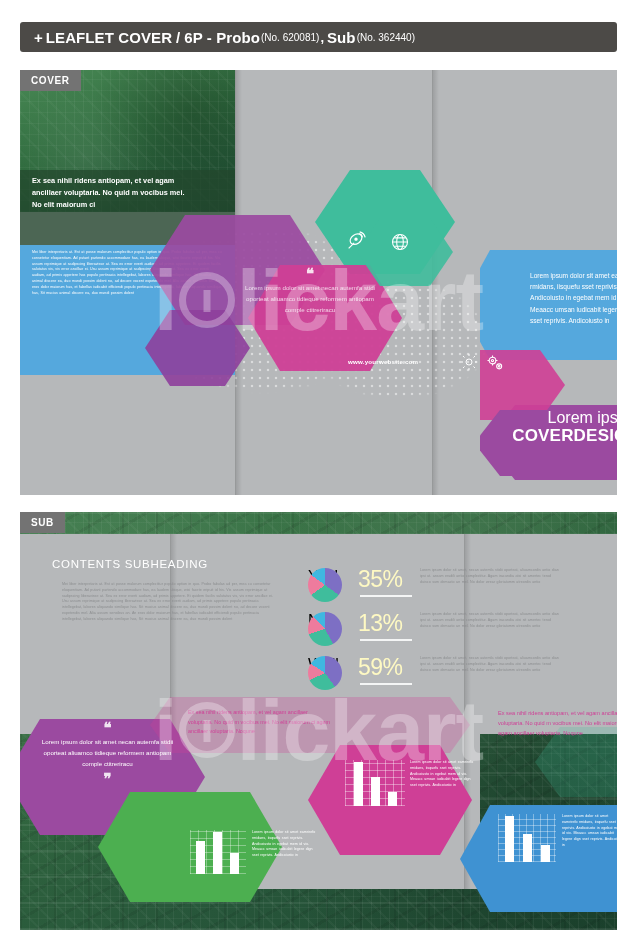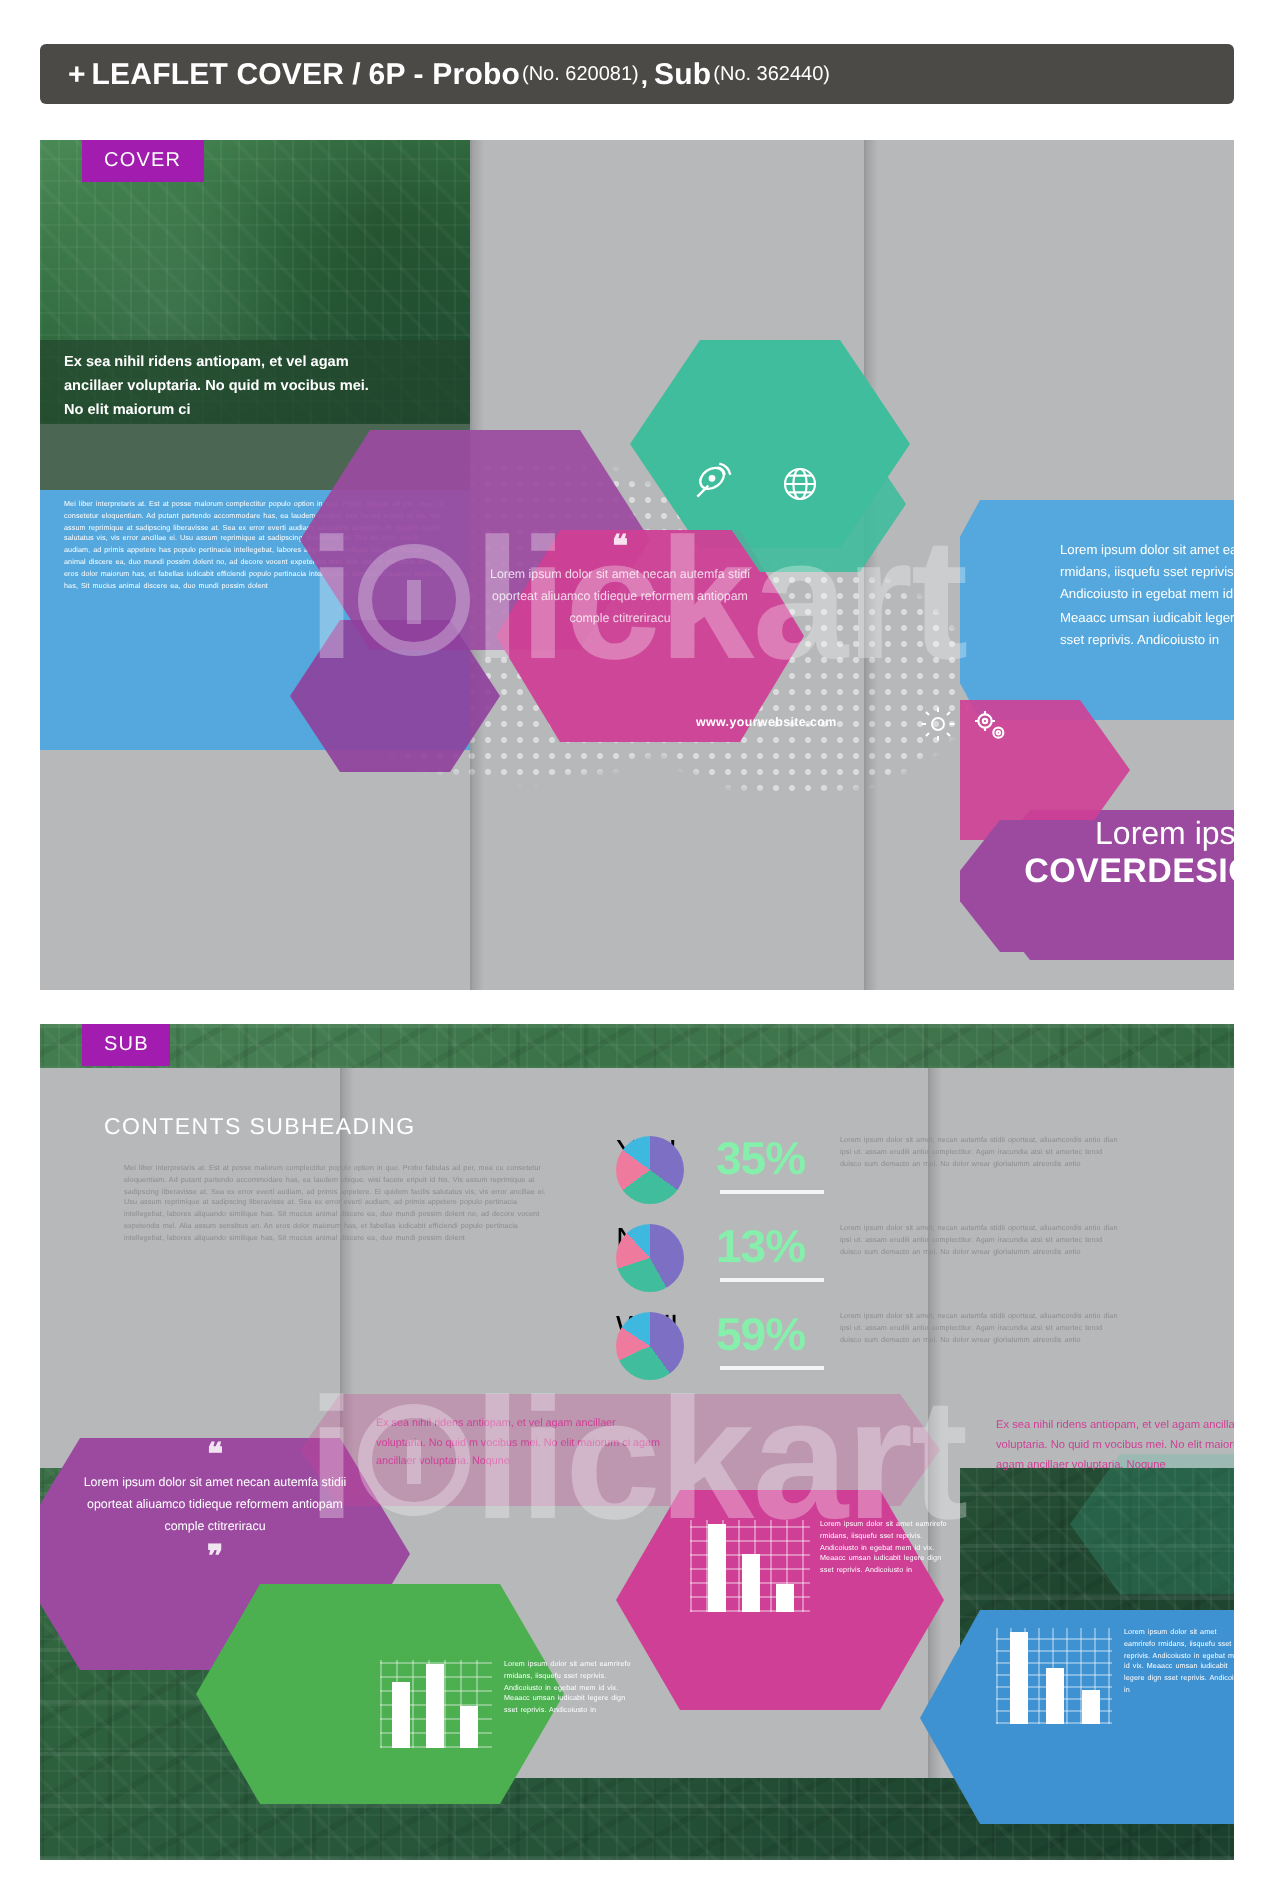--- a/index.html
+++ b/index.html
@@ -59,25 +59,24 @@
     position:absolute; inset:0;
     background-image:
       linear-gradient(rgba(255,255,255,.07) 2px, transparent 2px),
       linear-gradient(90deg, rgba(0,0,0,.08) 2px, transparent 2px);
     background-size: 26px 26px, 34px 34px;
   }
 
   
   .badge {
     position:absolute; left:0; top:0;
-    background:#a21caf; color:#fff;
-    font-size:10px; font-weight:normal; letter-spacing:.6px;
+    background:#737373; color:#fff;
+    font-size:10px; font-weight:bold; letter-spacing:.6px;
     padding:5px 11px 5px 11px;
     z-index:40;
-    margin-left:21px;
   }
 
   
   .sheet {
     position:absolute;
     background:#b6b8ba;
   }
   .fold { position:absolute; top:0; bottom:0; width:1px; background:rgba(0,0,0,.17); }
   .fold.sh { width:7px; background:linear-gradient(90deg, rgba(0,0,0,.13), rgba(0,0,0,0)); }
 
@@ -115,21 +114,21 @@
   .quote-block { position:absolute; text-align:center; color:rgba(255,255,255,.78); }
   .quote-mark { font-size:15px; font-weight:bold; line-height:.8; color:rgba(255,255,255,.85); }
   .quote-txt { font-size:6.2px; line-height:1.75; margin-top:3px; }
 
   .weburl { position:absolute; color:#fff; font-size:6.2px; font-weight:bold; letter-spacing:.2px; }
 
   
   #sub { left:20px; top:512px; width:597px; height:418px; background:#2f5e3a; }
 
   .subheading { position:absolute; color:#fff; font-size:11.5px; letter-spacing:.7px; }
-  .pct { position:absolute; color:#86efac; font-weight:bold; }
+  .pct { position:absolute; color:#fef9c3; font-weight:normal; }
   .pct .n { font-size:23px; letter-spacing:-.5px; }
   .pct-rule { position:absolute; height:1.5px; background:#fff; opacity:.85; }
   .pct-txt { position:absolute; }
 
   
   .wm {
     position:absolute; left:0; right:0; top:0; bottom:0;
     display:flex; align-items:center; justify-content:center;
     pointer-events:none; z-index:35;
     font-size:86px; font-weight:bold; color:rgba(255,255,255,.30);

